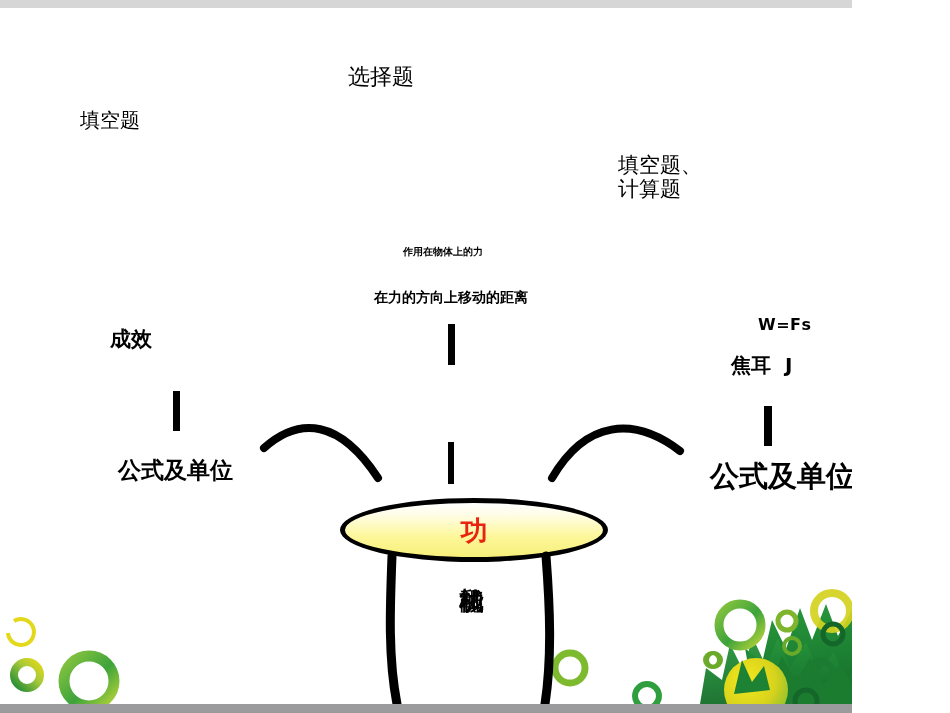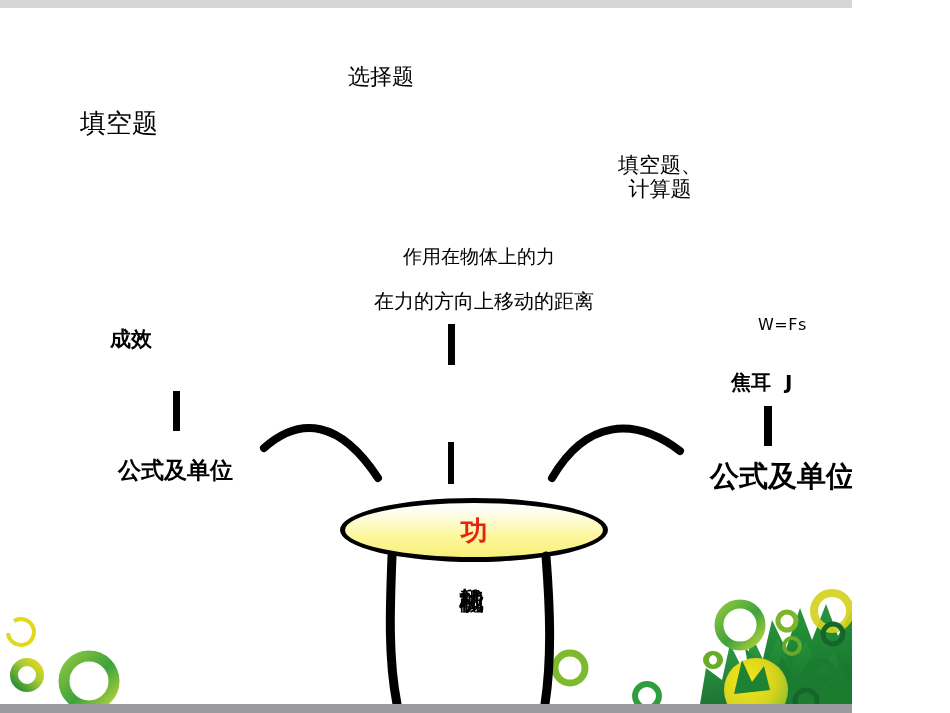--- a/index.html
+++ b/index.html
@@ -25,27 +25,27 @@
     background:#ffffff;overflow:hidden;
   }
 
   
   .txt{position:absolute;white-space:pre;color:#000;line-height:1.12;}
 
   .t-light{font-weight:400;}
   .t-bold{font-weight:bold;}
 
   #n-xuanze{left:348px;top:57px;font-size:22px;}
-  #n-tiankong1{left:80px;top:101px;font-size:26px;}
-  #n-tiankongji{left:618px;top:146px;font-size:21px;text-align:center;}
-  #n-zuoyong{left:403px;top:238px;font-size:19px;font-weight:normal;}
-  #n-zaili{left:374px;top:282px;font-size:20px;font-weight:normal;}
+  #n-tiankong1{left:80px;top:101px;font-size:20px;}
+  #n-tiankongji{left:618px;top:146px;font-size:21px;text-align:left;}
+  #n-zuoyong{left:403px;top:238px;font-size:10px;font-weight:bold;}
+  #n-zaili{left:374px;top:282px;font-size:14px;font-weight:bold;}
   #n-chengxiao{left:110px;top:320px;font-size:21px;font-weight:bold;text-align:right;}
-  #n-wfs{left:758px;top:308px;font-size:16px;font-weight:normal;letter-spacing:.5px;}
-  #n-jiaoer{left:731px;top:346px;font-size:20px;font-weight:bold;margin-top:17px;}
+  #n-wfs{left:758px;top:308px;font-size:16px;font-weight:bold;letter-spacing:.5px;}
+  #n-jiaoer{left:731px;top:346px;font-size:20px;font-weight:bold;}
   #n-zuogong{left:385px;top:384px;font-size:23px;font-weight:bold;}
   #n-gongdehanyi{left:118px;top:450px;font-size:23px;font-weight:bold;}
   #n-gongshi{left:710px;top:452px;font-size:29px;font-weight:bold;}
 
   
   .vbar{position:absolute;background:#000;}
   #v-left{left:173px;top:383px;width:7px;height:40px;}
   #v-mid-top{left:448px;top:316px;width:7px;height:41px;}
   #v-mid-low{left:448px;top:434px;width:6px;height:42px;}
   #v-right{left:764px;top:398px;width:8px;height:40px;}

